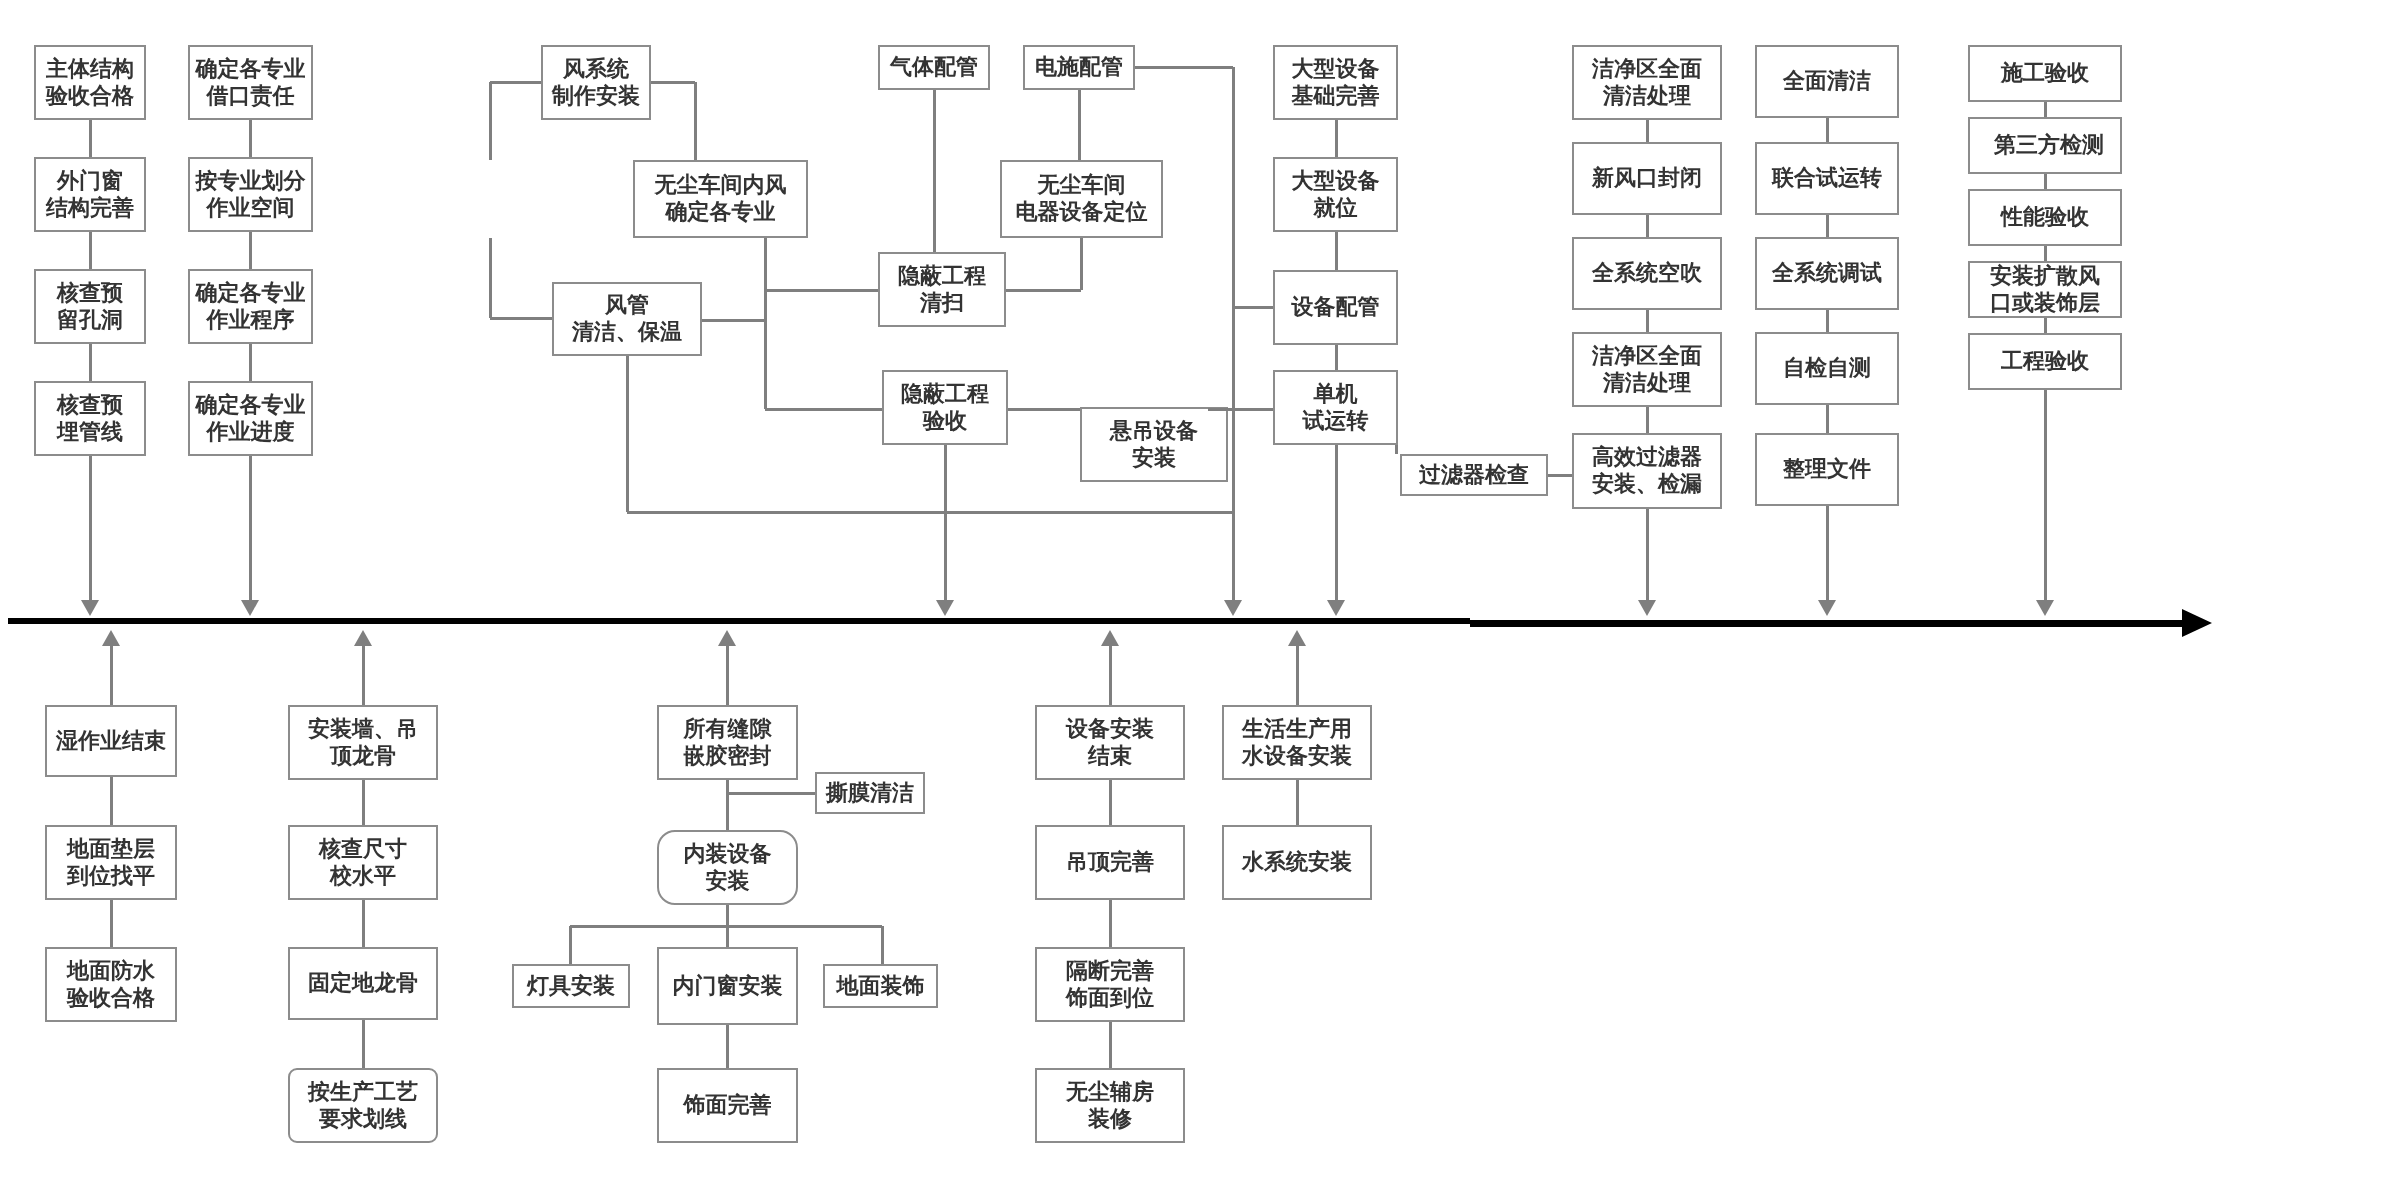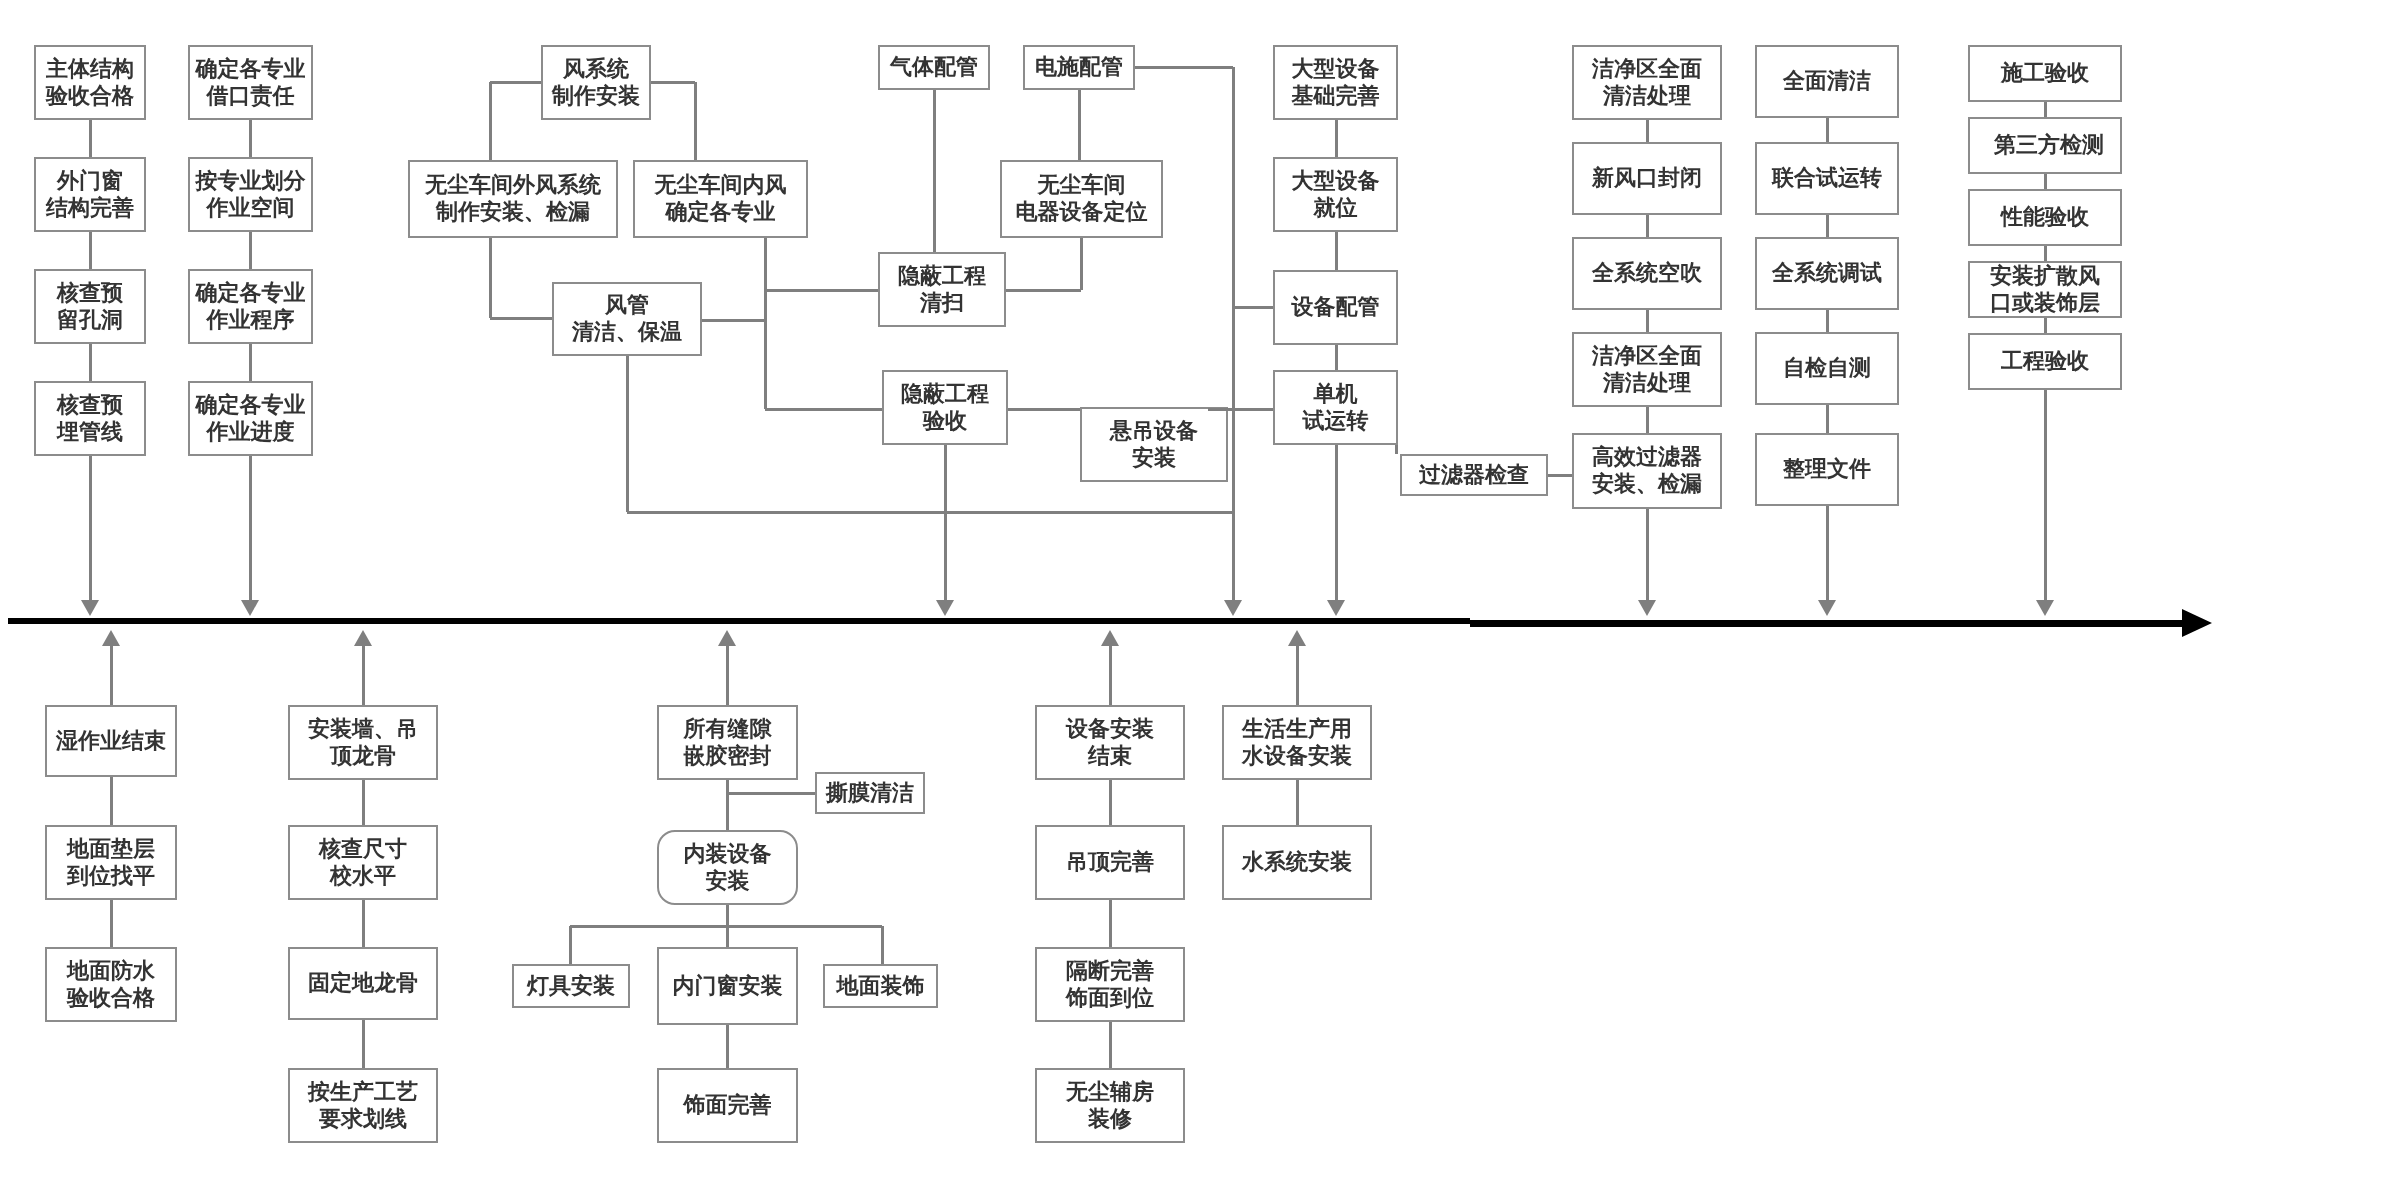--- a/index.html
+++ b/index.html
@@ -59,22 +59,20 @@
     <div class="node" style="left: 188px; top: 45px; width: 125px; height: 75px;">确定各专业
 借口责任</div>
     <div class="node" style="left: 188px; top: 157px; width: 125px; height: 75px;">按专业划分
 作业空间</div>
     <div class="node" style="left: 188px; top: 269px; width: 125px; height: 75px;">确定各专业
 作业程序</div>
     <div class="node" style="left: 188px; top: 381px; width: 125px; height: 75px;">确定各专业
 作业进度</div>
     <div class="node" style="left: 541px; top: 45px; width: 110px; height: 75px;">风系统
 制作安装</div>
-    <div class="node" style="left: 408px; top: 160px; width: 210px; height: 78px;">无尘车间外风系统
-制作安装、检漏</div>
     <div class="node" style="left: 633px; top: 160px; width: 175px; height: 78px;">无尘车间内风
 确定各专业</div>
     <div class="node" style="left: 552px; top: 282px; width: 150px; height: 74px;">风管
 清洁、保温</div>
     <div class="node" style="left: 878px; top: 45px; width: 112px; height: 45px;">气体配管</div>
     <div class="node" style="left: 1023px; top: 45px; width: 112px; height: 45px;">电施配管</div>
     <div class="node" style="left: 1000px; top: 160px; width: 163px; height: 78px;">无尘车间
 电器设备定位</div>
     <div class="node" style="left: 878px; top: 252px; width: 128px; height: 75px;">隐蔽工程
 清扫</div>
@@ -112,21 +110,21 @@
     <div class="node" style="left: 45px; top: 705px; width: 132px; height: 72px;">湿作业结束</div>
     <div class="node" style="left: 45px; top: 825px; width: 132px; height: 75px;">地面垫层
 到位找平</div>
     <div class="node" style="left: 45px; top: 947px; width: 132px; height: 75px;">地面防水
 验收合格</div>
     <div class="node" style="left: 288px; top: 705px; width: 150px; height: 75px;">安装墙、吊
 顶龙骨</div>
     <div class="node" style="left: 288px; top: 825px; width: 150px; height: 75px;">核查尺寸
 校水平</div>
     <div class="node" style="left: 288px; top: 947px; width: 150px; height: 73px;">固定地龙骨</div>
-    <div class="node" style="left: 288px; top: 1068px; width: 150px; height: 75px;">按生产工艺
+    <div class="node" style="left: 288px; top: 1068px; width: 150px; height: 75px; border-radius: 9px;">按生产工艺
 要求划线</div>
     <div class="node" style="left: 657px; top: 705px; width: 141px; height: 75px;">所有缝隙
 嵌胶密封</div>
     <div class="node" style="left: 815px; top: 772px; width: 110px; height: 42px;">撕膜清洁</div>
     <div class="node" style="left: 657px; top: 830px; width: 141px; height: 75px; border-radius: 18px;">内装设备
 安装</div>
     <div class="node" style="left: 512px; top: 964px; width: 118px; height: 44px;">灯具安装</div>
     <div class="node" style="left: 657px; top: 947px; width: 141px; height: 78px;">内门窗安装</div>
     <div class="node" style="left: 823px; top: 964px; width: 115px; height: 44px;">地面装饰</div>
     <div class="node" style="left: 657px; top: 1068px; width: 141px; height: 75px;">饰面完善</div>

